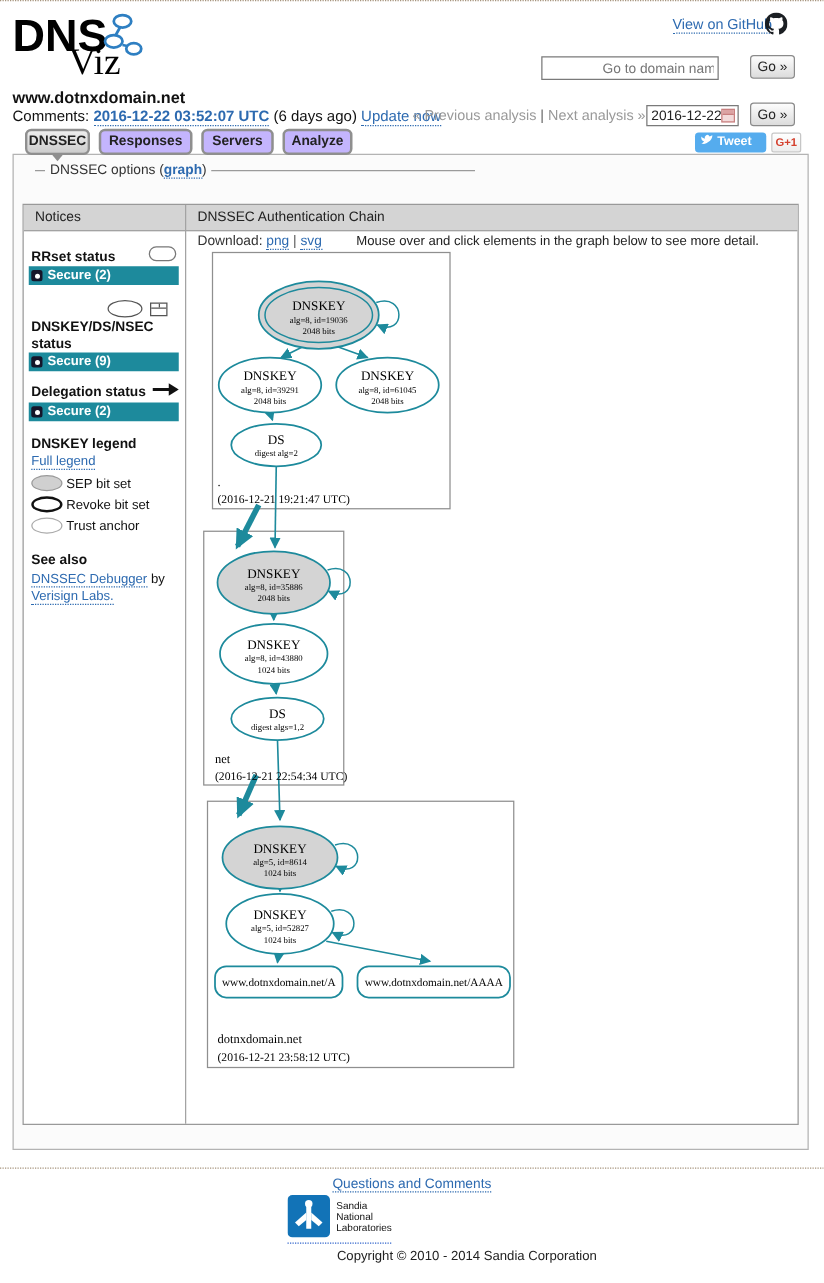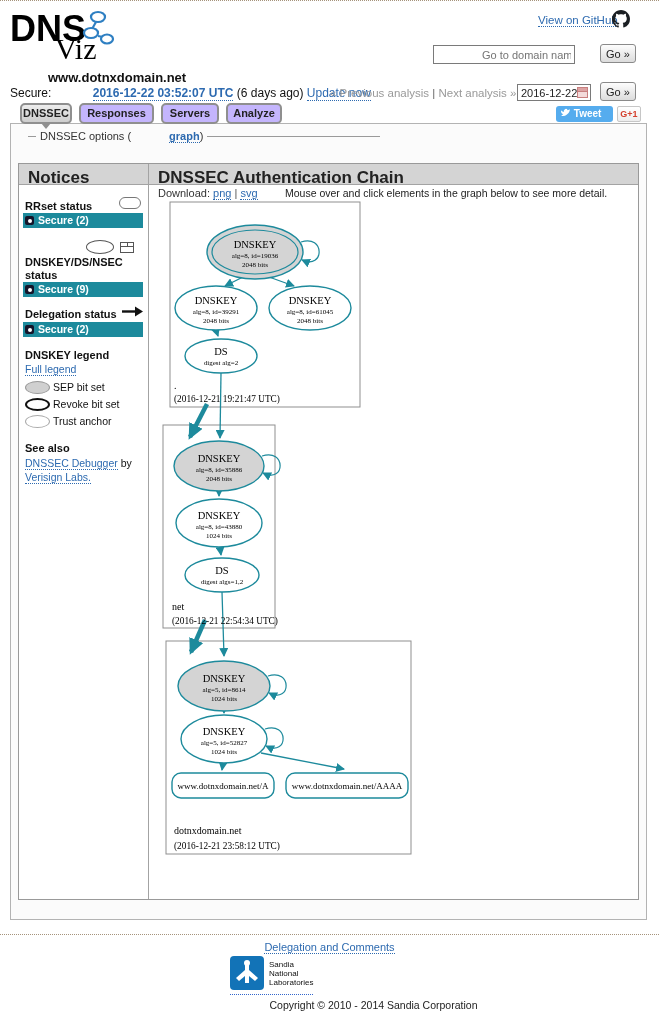--- a/index.html
+++ b/index.html
@@ -1,34 +1,34 @@
 <!DOCTYPE html>
 <html><head>
 <meta charset="utf-8">
 <style>
   html,body{margin:0;padding:0;background:#fff;}
   #page{position:relative;width:659px;height:1026px;background:#fff;
         font-family:"Liberation Sans",sans-serif;color:#111;overflow:hidden;}
   .abs{position:absolute;}
   .lnk{color:#2d6ab0;text-decoration:none;border-bottom:1px dotted #2d6ab0;cursor:pointer;}
   .gray{color:#999;}
-  .b{font-weight:bold;margin-left:38px;}
+  .b{font-weight:bold;}
   .btn{font-family:"Liberation Sans",sans-serif;font-size:11px;color:#222;
        border:1px solid #8a8a8a;border-radius:3px;background:linear-gradient(#fdfdfd,#dcdcdc);
        padding:1px 5px;height:19px;}
   input{font-family:"Liberation Sans",sans-serif;font-size:11px;border:1px solid #7a7a7a;
         padding:1px 3px;box-sizing:border-box;background:#fff;color:#222;}
   .dotline{height:0;border-bottom:1px dotted #a5937c;}
   .tab{position:absolute;top:103px;height:21px;box-sizing:border-box;border:2px solid #8f8f8f;
        border-radius:5px;background:#c4b5fd;font-weight:bold;font-size:11px;color:#222;
        text-align:center;line-height:16px;cursor:pointer;}
   .tab.active{background:linear-gradient(#ededed,#cdcdcd);}
   .notch{position:absolute;width:0;height:0;border-left:5px solid transparent;
          border-right:5px solid transparent;border-top:6px solid #8f8f8f;}
-  .panelhead{font-size:17px;font-weight:bold;color:#222;}
+  .panelhead{font-size:11px;font-weight:normal;color:#222;}
   .sbtitle{font-size:11px;font-weight:bold;color:#111;line-height:13px;}
   .badge{position:absolute;left:4px;width:120px;height:15px;background:#1d8a9c;color:#fff;
          font-weight:bold;font-size:10.5px;line-height:15px;padding-left:15px;box-sizing:border-box;cursor:pointer;}
   .badge .dot{position:absolute;left:2px;top:3px;width:9px;height:9px;background:#15152a;border-radius:2px;}
   .badge .dot i{position:absolute;left:2.5px;top:2.5px;width:4px;height:4px;background:#fff;border-radius:50%;}
   .ell{border-radius:50%;box-sizing:border-box;background:#fff;}
   .legrow{position:absolute;left:6px;height:14px;font-size:10.5px;color:#111;line-height:14px;}
   .legrow .sw{display:inline-block;width:25px;height:13px;border-radius:50%;vertical-align:-3px;margin-right:3px;box-sizing:border-box;}
   .small{font-size:10.5px;}
   svg text{font-family:"Liberation Serif",serif;fill:#000;}
@@ -76,21 +76,21 @@
   <a class="abs lnk" style="left:538px;top:14px;font-size:11.5px;">View on GitHub</a>
   <svg class="abs" style="left:612px;top:10px;" width="18" height="18" viewBox="0 0 16 16">
     <path fill="#1b1f23" d="M8 0C3.58 0 0 3.58 0 8c0 3.54 2.29 6.53 5.47 7.59.4.07.55-.17.55-.38 0-.19-.01-.82-.01-1.49-2.01.37-2.53-.49-2.69-.94-.09-.23-.48-.94-.82-1.13-.28-.15-.68-.52-.01-.53.63-.01 1.08.58 1.23.82.72 1.21 1.87.87 2.33.66.07-.52.28-.87.51-1.07-1.78-.2-3.64-.89-3.64-3.95 0-.87.31-1.59.82-2.15-.08-.2-.36-1.02.08-2.12 0 0 .67-.21 2.2.82.64-.18 1.32-.27 2-.27s1.36.09 2 .27c1.53-1.04 2.2-.82 2.2-.82.44 1.1.16 1.92.08 2.12.51.56.82 1.27.82 2.15 0 3.07-1.87 3.75-3.65 3.95.29.25.54.73.54 1.48 0 1.07-.01 1.93-.01 2.2 0 .21.15.46.55.38A8.01 8.01 0 0 0 16 8c0-4.42-3.58-8-8-8z"></path>
   </svg>
 
   <input class="abs" style="left: 433px; top: 45px; width: 142px; height: 19px; padding-left: 48px;" placeholder="Go to domain name...">
   <button class="btn abs" style="left:600px;top:44px;">Go »</button>
 
   <div class="abs b" style="left:10px;top:70px;font-size:13px;">www.dotnxdomain.net</div>
   <div class="abs" style="left:10px;top:86px;font-size:12px;white-space:nowrap;">
-    <span>Secure:</span>
+    <span>Comments:</span>
     <a class="lnk b">2016-12-22 03:52:07 UTC</a>
     <span>(6 days ago)</span>
     <a class="lnk">Update now</a>
   </div>
   <div class="abs" style="left:330px;top:87px;font-size:11.5px;white-space:nowrap;">
     <span class="gray">« Previous analysis</span>
     <span style="color:#666;">|</span>
     <span class="gray">Next analysis »</span>
   </div>
   <input class="abs" style="left: 517px; top: 84px; width: 74px; height: 17px;" value="2016-12-22">
@@ -301,21 +301,21 @@
       </g>
       <text class="zl" x="24" y="638">dotnxdomain.net</text>
       <text class="zt" x="24" y="653">(2016-12-21 23:58:12 UTC)</text>
     </g>
   </svg>
 
   <div class="abs" style="left:0;top:934px;width:659px;">
       <div class="dotline"></div>
     </div>
   <div class="abs" style="left:0;top:937px;width:659px;text-align:center;">
-    <a class="lnk" style="font-size:11px;">Delegation and Comments</a>
+    <a class="lnk" style="font-size:11px;">Questions and Comments</a>
   </div>
 
   <a class="abs" style="left:230px;top:956px;display:flex;align-items:center;border-bottom:1px dotted #36c;padding-bottom:4px;text-decoration:none;">
     <svg width="34" height="34">
       <rect x="0" y="0" width="34" height="34" rx="4" fill="#1273b7"></rect>
       <g fill="#fff">
         <rect x="15" y="7" width="4" height="20"></rect>
         <path d="M15 14 L6 22 L9 25 L15 20 Z"></path>
         <path d="M19 14 L28 22 L25 25 L19 20 Z"></path>
         <circle cx="17" cy="7" r="3"></circle>

